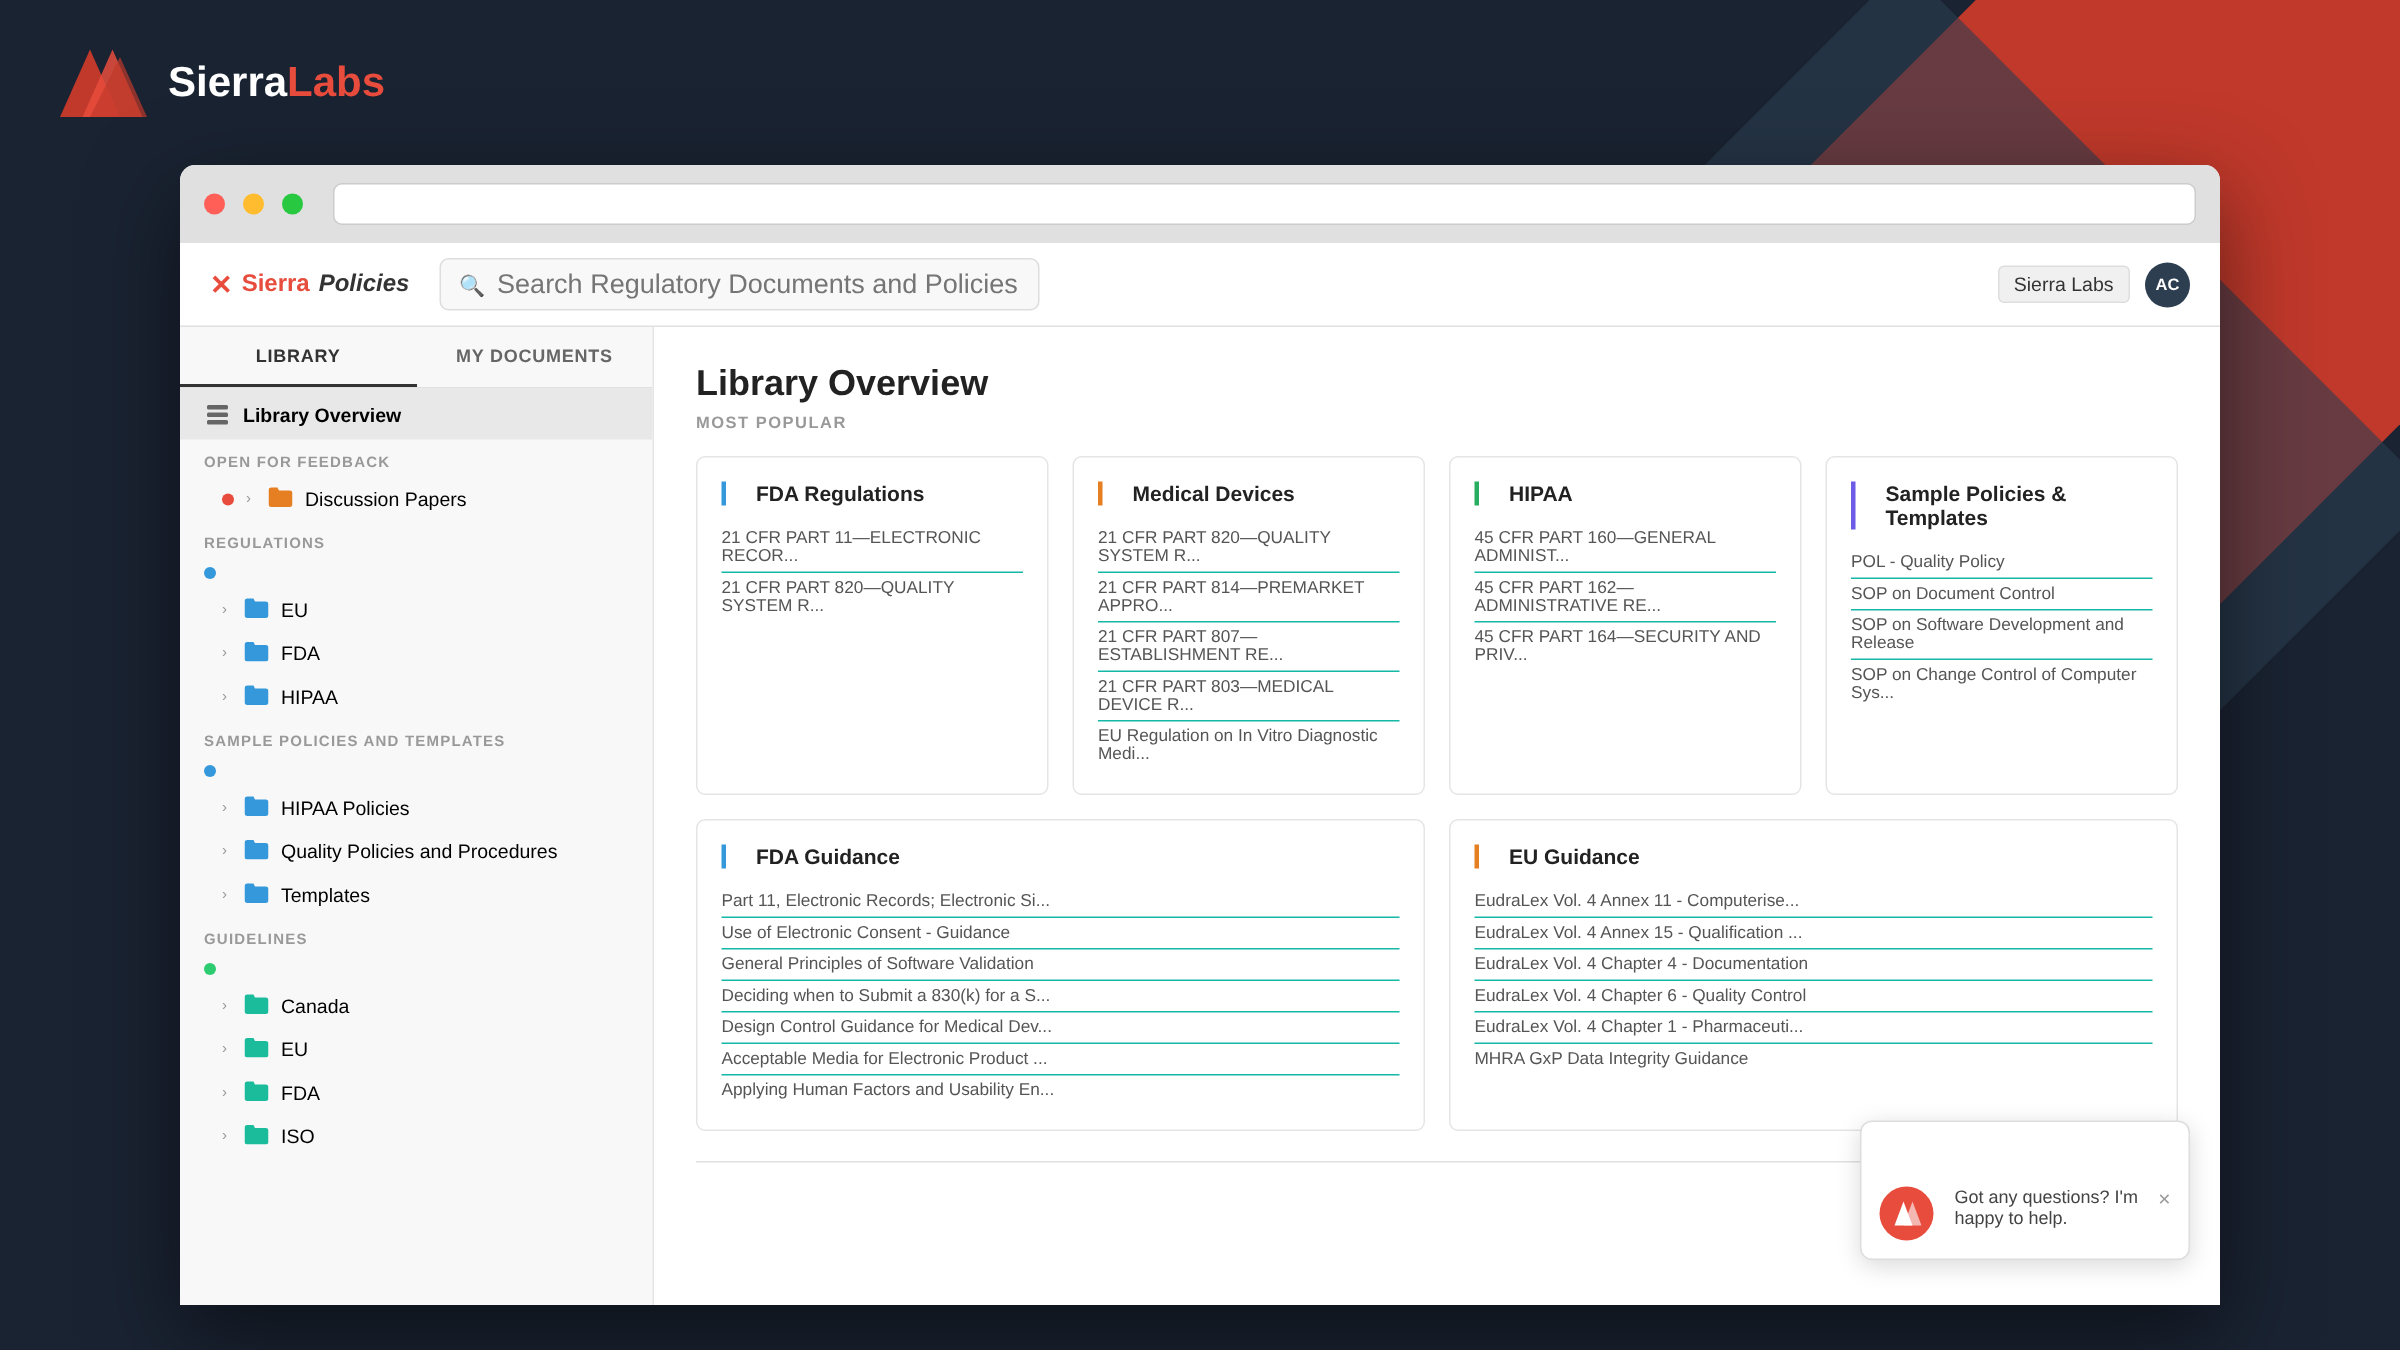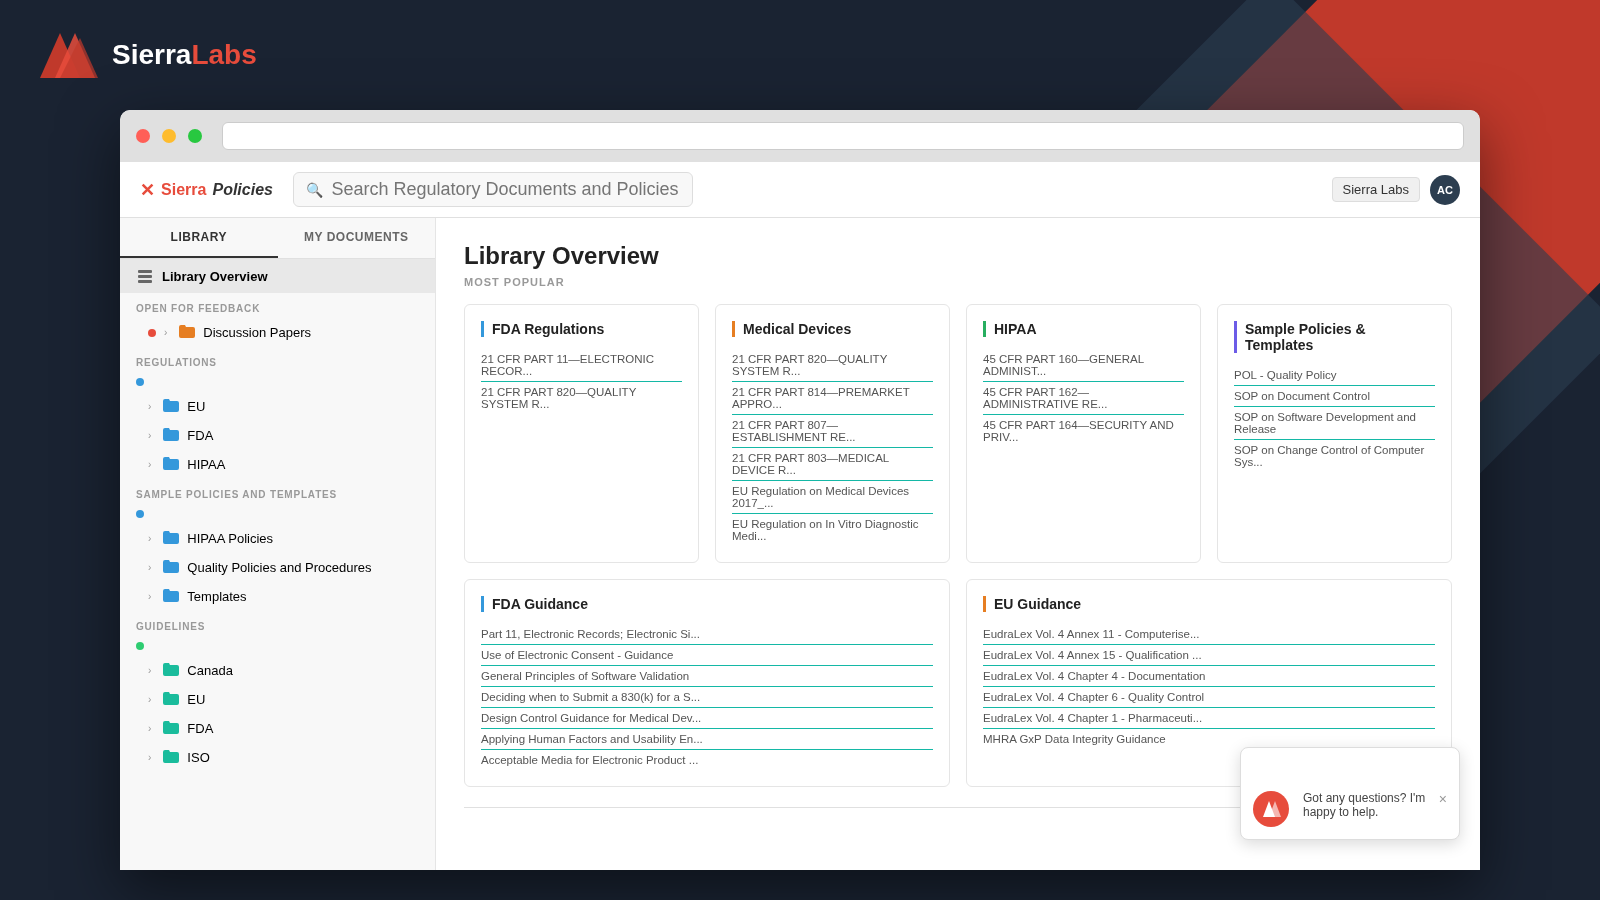--- a/index.html
+++ b/index.html
@@ -298,21 +298,21 @@
       border: 1px solid #e5e5e5;
       border-radius: 6px;
       padding: 16px;
       background: white;
     }
     .card-title {
       font-size: 14px;
       font-weight: 700;
       color: #222;
       margin-bottom: 12px;
-      padding-left: 8px;
+      padding-left: 20px;
       border-left: 3px solid;
     }
     .card-title.blue { border-color: #3498db; }
     .card-title.orange { border-color: #e67e22; }
     .card-title.green { border-color: #27ae60; }
 
     .card-item {
       font-size: 11.5px;
       color: #555;
       padding: 4px 0;
@@ -572,21 +572,20 @@
             <div class="card-item">21 CFR PART 11—ELECTRONIC RECOR...</div>
             <div class="card-item">21 CFR PART 820—QUALITY SYSTEM R...</div>
           </div>
 
           <div class="card">
             <div class="card-title orange">Medical Devices</div>
             <div class="card-item">21 CFR PART 820—QUALITY SYSTEM R...</div>
             <div class="card-item">21 CFR PART 814—PREMARKET APPRO...</div>
             <div class="card-item">21 CFR PART 807—ESTABLISHMENT RE...</div>
             <div class="card-item">21 CFR PART 803—MEDICAL DEVICE R...</div>
-            <div class="card-item">EU Regulation on Medical Devices 2017_...</div>
             <div class="card-item">EU Regulation on In Vitro Diagnostic Medi...</div>
           </div>
 
           <div class="card">
             <div class="card-title green">HIPAA</div>
             <div class="card-item">45 CFR PART 160—GENERAL ADMINIST...</div>
             <div class="card-item">45 CFR PART 162—ADMINISTRATIVE RE...</div>
             <div class="card-item">45 CFR PART 164—SECURITY AND PRIV...</div>
           </div>
 
@@ -601,22 +600,22 @@
 
         <div class="cards-grid-2">
 
           <div class="card">
             <div class="card-title blue">FDA Guidance</div>
             <div class="card-item">Part 11, Electronic Records; Electronic Si...</div>
             <div class="card-item">Use of Electronic Consent - Guidance</div>
             <div class="card-item">General Principles of Software Validation</div>
             <div class="card-item">Deciding when to Submit a 830(k) for a S...</div>
             <div class="card-item">Design Control Guidance for Medical Dev...</div>
+            <div class="card-item">Acceptable Media for Electronic Product ...</div>
             <div class="card-item">Applying Human Factors and Usability En...</div>
-            <div class="card-item">Acceptable Media for Electronic Product ...</div>
           </div>
 
           <div class="card">
             <div class="card-title orange">EU Guidance</div>
             <div class="card-item">EudraLex Vol. 4 Annex 11 - Computerise...</div>
             <div class="card-item">EudraLex Vol. 4 Annex 15 - Qualification ...</div>
             <div class="card-item">EudraLex Vol. 4 Chapter 4 - Documentation</div>
             <div class="card-item">EudraLex Vol. 4 Chapter 6 - Quality Control</div>
             <div class="card-item">EudraLex Vol. 4 Chapter 1 - Pharmaceuti...</div>
             <div class="card-item">MHRA GxP Data Integrity Guidance</div>

